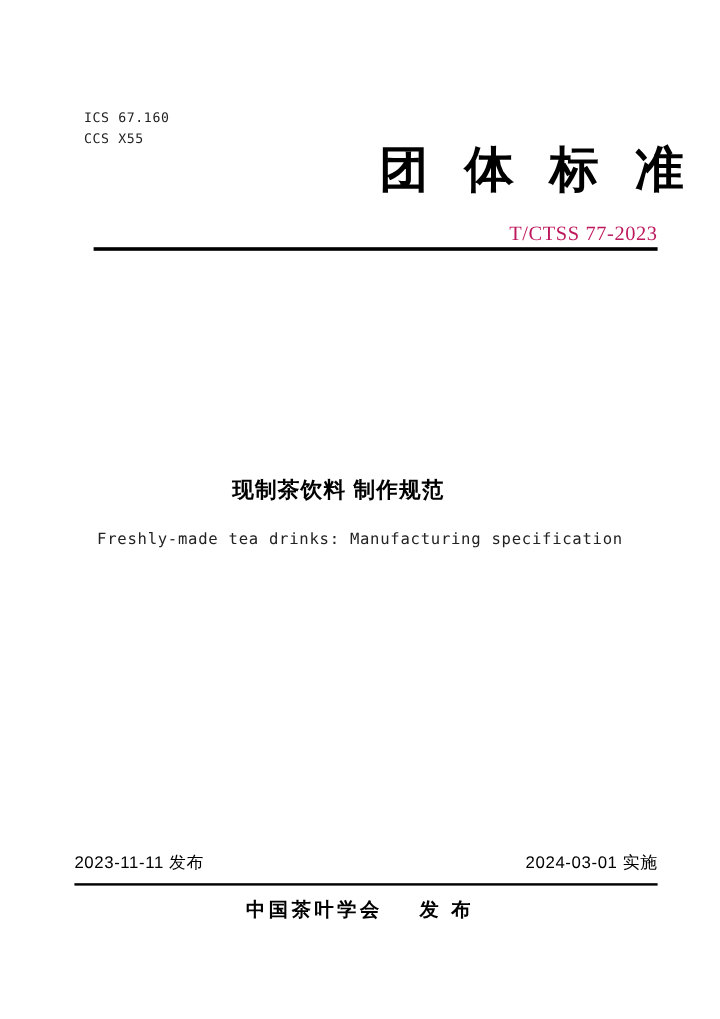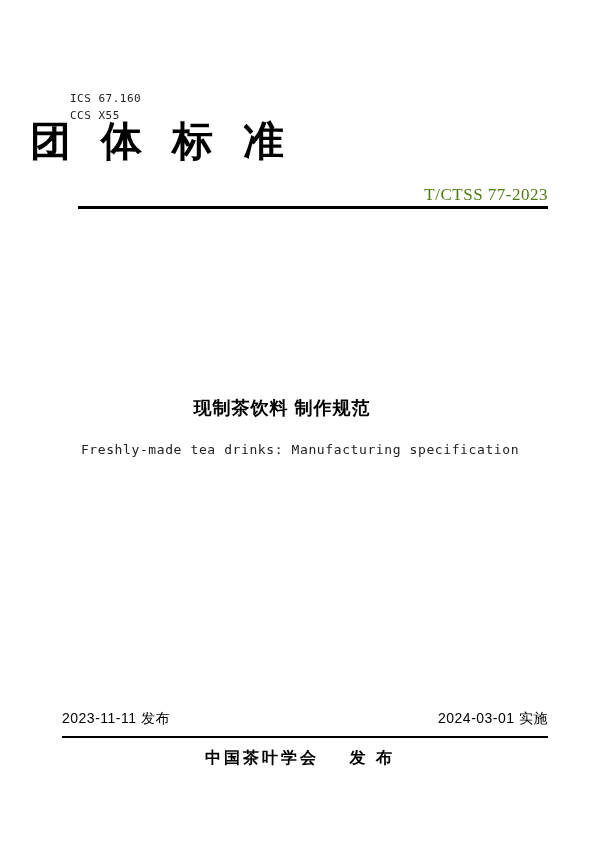--- a/index.html
+++ b/index.html
@@ -36,38 +36,38 @@
     color: #222;
     margin-top: 32px;
   }
 
   
   .main-title {
     position: absolute;
     left: 0;
     top: 114px;
     width: 600px;
-    text-align: left;
+    text-align: right;
     font-family: "Liberation Sans", sans-serif;
     font-size: 41px;
     font-weight: bold;
     letter-spacing: 30px;
     text-indent: 30px;
     color: #000;
   }
 
   
   .std-number {
     position: absolute;
     right: 52px;
     top: 185px;
     font-family: "Liberation Serif", serif;
     font-size: 17px;
     letter-spacing: 0.5px;
-    color: #4d7c0f;
+    color: #be185d;
   }
 
   
   .rule-top {
     position: absolute;
     left: 78px;
     right: 52px;
     top: 206px;
     height: 3px;
     background: #000;

